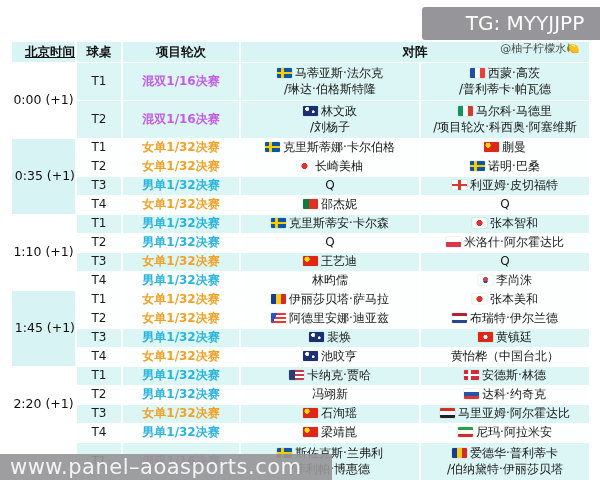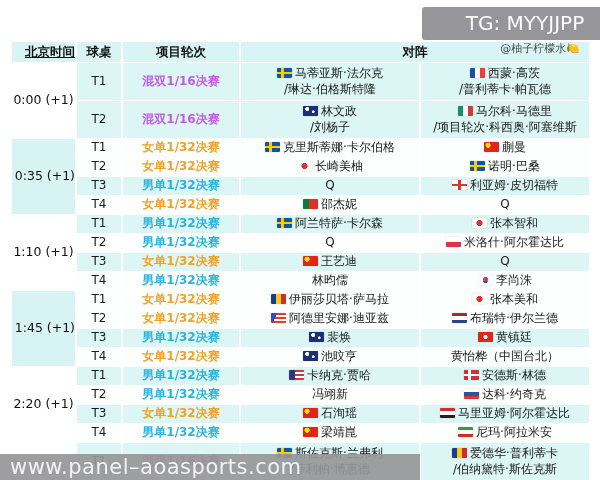--- a/index.html
+++ b/index.html
@@ -3,21 +3,21 @@
 <meta charset="utf-8">
 <style>
   html,body{margin:0;padding:0;background:#fff;}
   .page{position:relative;width:600px;height:480px;overflow:hidden;background:#ffffff;
         font-family:"DejaVu Sans","Liberation Sans",sans-serif;color:#1a1a1a;}
 
   
   .tg-wm{position:absolute;top:7px;right:0;width:150px;height:33px;background:rgba(140,140,145,.92);
          color:#fff;font-size:20px;line-height:33px;text-align:center;border-radius:3px 0 0 3px;padding-left:28px;}
   .handle{position:absolute;top:41px;right:20px;font-size:11px;color:#4a4a4a;text-align:center;}
-  .site-wm{position:absolute;left:0;top:454px;width:420px;height:26px;box-sizing:border-box;
+  .site-wm{position:absolute;left:0;top:454px;width:332px;height:26px;box-sizing:border-box;
            background:rgba(150,150,152,.92);color:#f3f3f3;font-size:21px;line-height:26px;
            padding-left:10px;letter-spacing:.5px;z-index:5;}
 
   
   table.sched{border-collapse:collapse;table-layout:fixed;width:578px;margin:42px 0 0 12px;}
   .sched th,.sched td{padding:0;border-right:2px solid #ffffff;border-bottom:1px solid #ffffff;
                       text-align:center;vertical-align:middle;overflow:hidden;}
   .sched th{background:#d9f4f4;height:20px;font-size:12.5px;font-weight:bold;color:#111;text-align:center;}
   .sched th.th-time{text-align:right;padding-left:3px;text-decoration:underline;}
   .sched td{font-size:12px;line-height:1.32;background:#fdffff;}
@@ -148,21 +148,21 @@
           </td>
           <td class="pcell">
             <div class="pline"><span>Q</span></div>
           </td>
         </tr>
         <tr class="sgl">
           <td class="time" rowspan="4">1:10 (+1)</td>
           <td class="tcell tint">T1</td>
           <td class="round tint" style="color: rgb(42, 180, 220);">男单1/32决赛</td>
           <td class="pcell tint">
-            <div class="pline"><span class="flag f-se"></span><span>阿兰特萨·卡尔森</span></div>
+            <div class="pline"><span class="flag f-se"></span><span>克里斯蒂安·卡尔森</span></div>
           </td>
           <td class="pcell tint">
             <div class="pline"><span class="flag f-jp"></span><span>张本智和</span></div>
           </td>
         </tr>
         <tr class="sgl">
           <td class="tcell">T2</td>
           <td class="round" style="color: rgb(42, 180, 220);">男单1/32决赛</td>
           <td class="pcell">
             <div class="pline"><span>Q</span></div>
@@ -276,20 +276,20 @@
         <tr class="dbl">
           <td class="time" rowspan="1"></td>
           <td class="tcell tint">T1</td>
           <td class="round tint" style="color: rgb(194, 92, 230);">混双1/16决赛</td>
           <td class="pcell tint">
             <div class="pline"><span class="flag f-se"></span><span>斯佐克斯·兰弗利</span></div>
             <div class="pline"><span>/菲利帕·博惠德</span></div>
           </td>
           <td class="pcell tint">
             <div class="pline"><span class="flag f-ro"></span><span>爱德华·普利蒂卡</span></div>
-            <div class="pline"><span>/伯纳黛特·斯佐克斯</span></div>
+            <div class="pline"><span>/伯纳黛特·伊丽莎贝塔</span></div>
           </td>
         </tr>
       </tbody>
   </table>
 
   <div class="site-wm">www.panel–aoasports.com</div>
 </div>
 
 </body></html>

